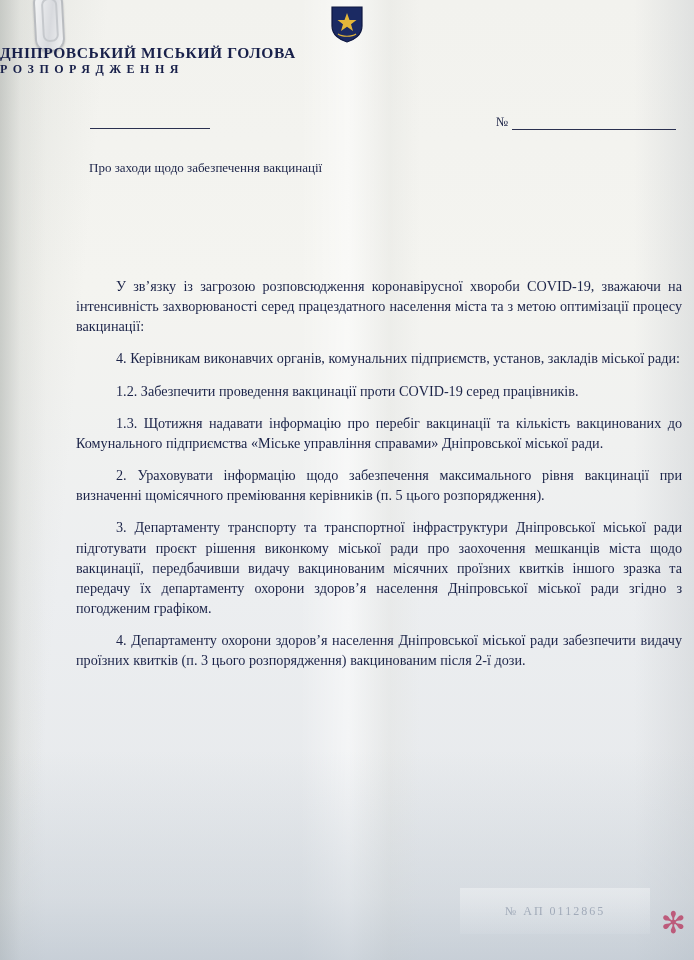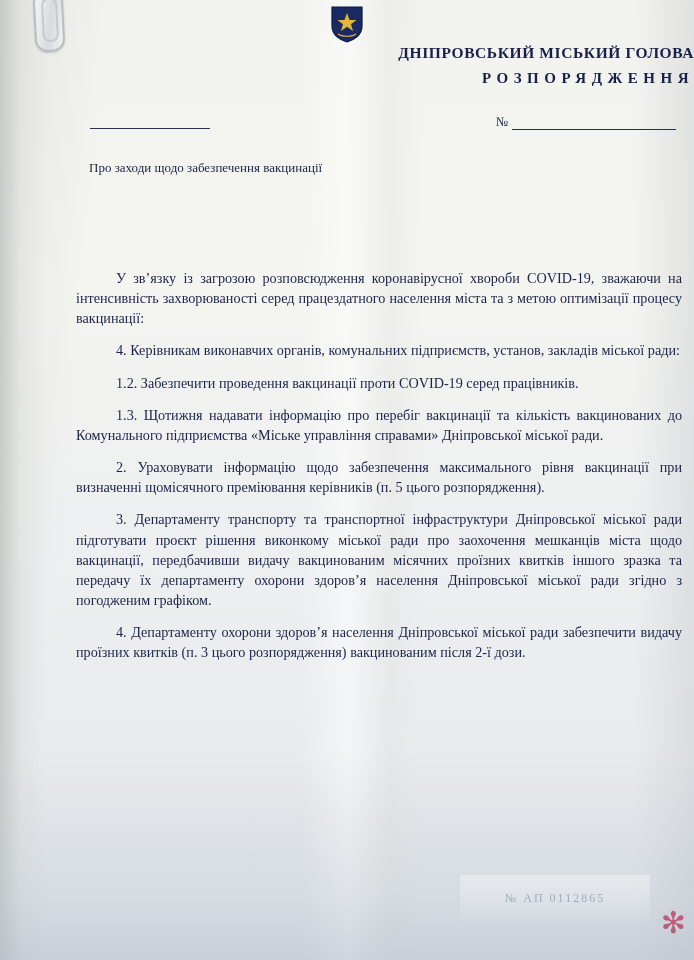--- a/index.html
+++ b/index.html
@@ -83,31 +83,31 @@
     width: 38px;
     height: 40px;
     text-align: center;
   }
 
   .header {
     position: absolute;
     top: 44px;
     left: 0;
     width: 694px;
-    text-align: right;
+    text-align: left;
   }
   .org-title {
     font-size: 15.5px;
     letter-spacing: 0.6px;
     color: #18204a;
     font-weight: bold;
   }
   .doc-type {
-    margin-top: 8px;
-    font-size: 15px;
+    margin-top: 0;
+    font-size: 12px;
     letter-spacing: 5.5px;
     color: #18204a;
     font-weight: bold;
   }
 
   .rule-left {
     position: absolute;
     top: 128px;
     left: 90px;
     width: 120px;
@@ -144,29 +144,29 @@
     position: absolute;
     top: 268px;
     left: 76px;
     width: 606px;
     color: #1b2348;
     font-size: 14.2px;
     line-height: 1.42;
     text-align: justify;
   }
   .para {
-    margin: 0 0 12px 0;
+    margin: 8px 0 12px 0;
     text-indent: 40px;
   }
 
   
   .stamp {
     position: absolute;
     right: 44px;
-    bottom: 39px;
+    bottom: 26px;
     width: 190px;
     height: 46px;
     color: rgba(88,104,130,0.45);
     font-size: 12px;
     letter-spacing: 2px;
     text-align: center;
     line-height: 46px;
     background: linear-gradient(180deg, rgba(255,255,255,0.35), rgba(235,240,245,0.1));
     pointer-events: none;
   }

